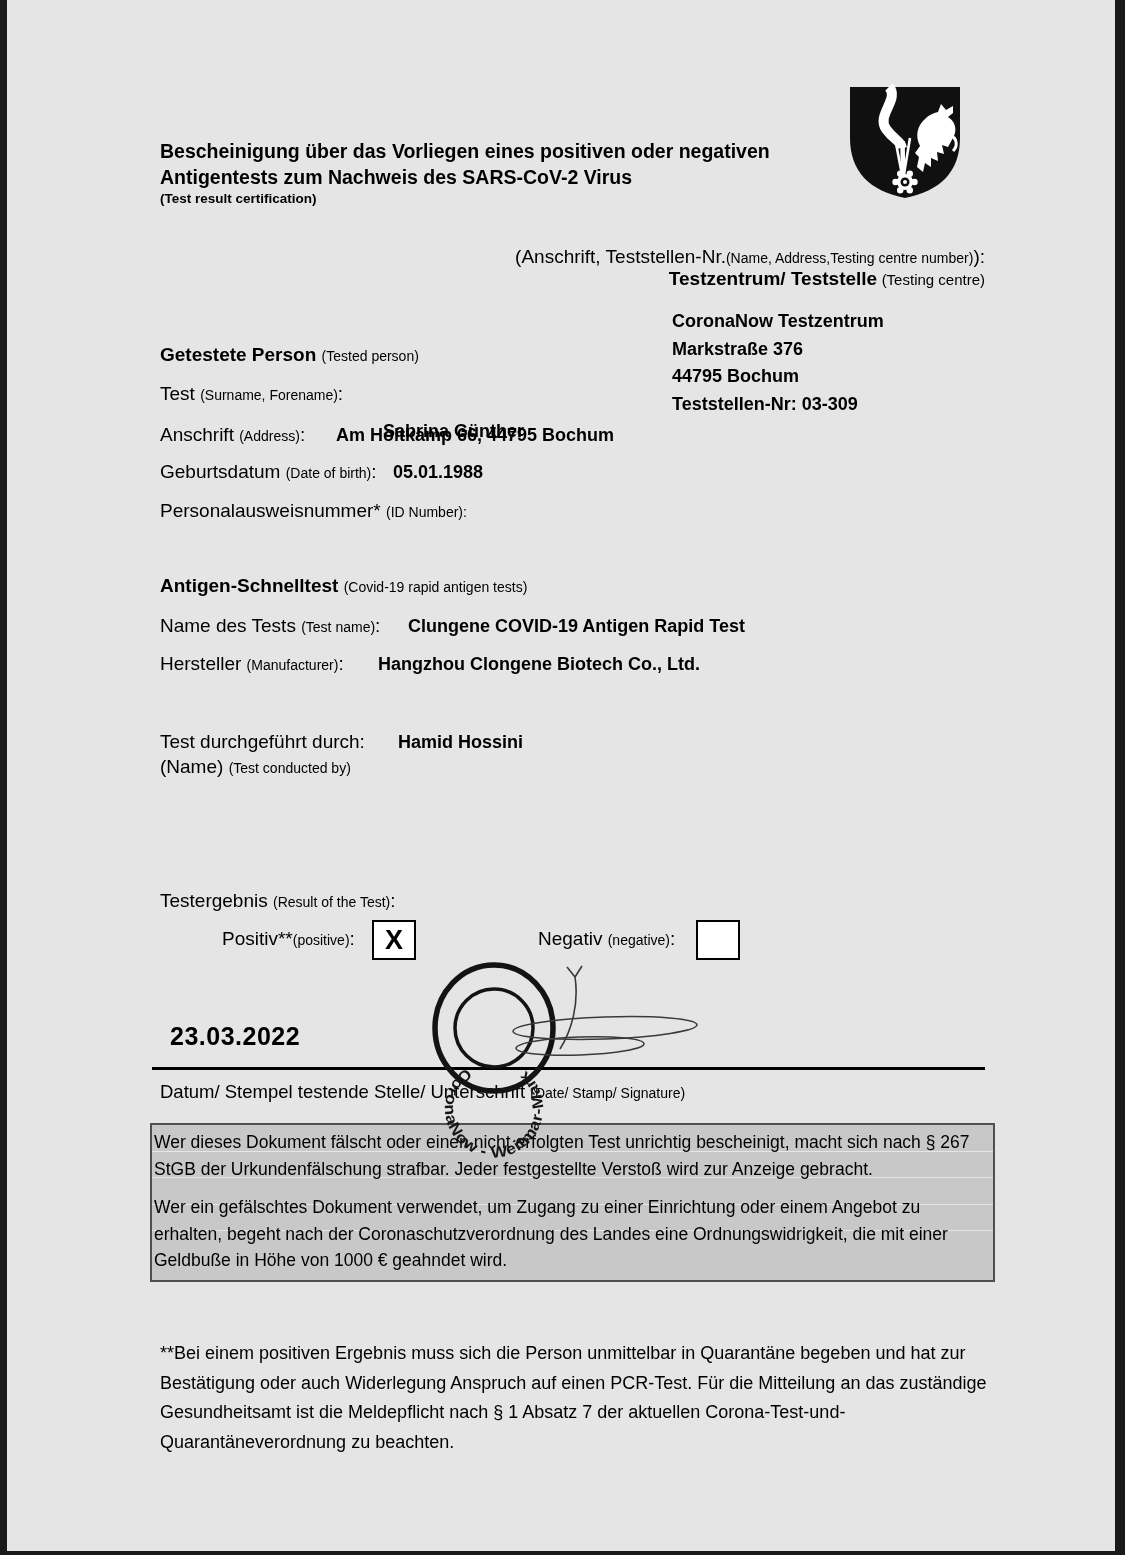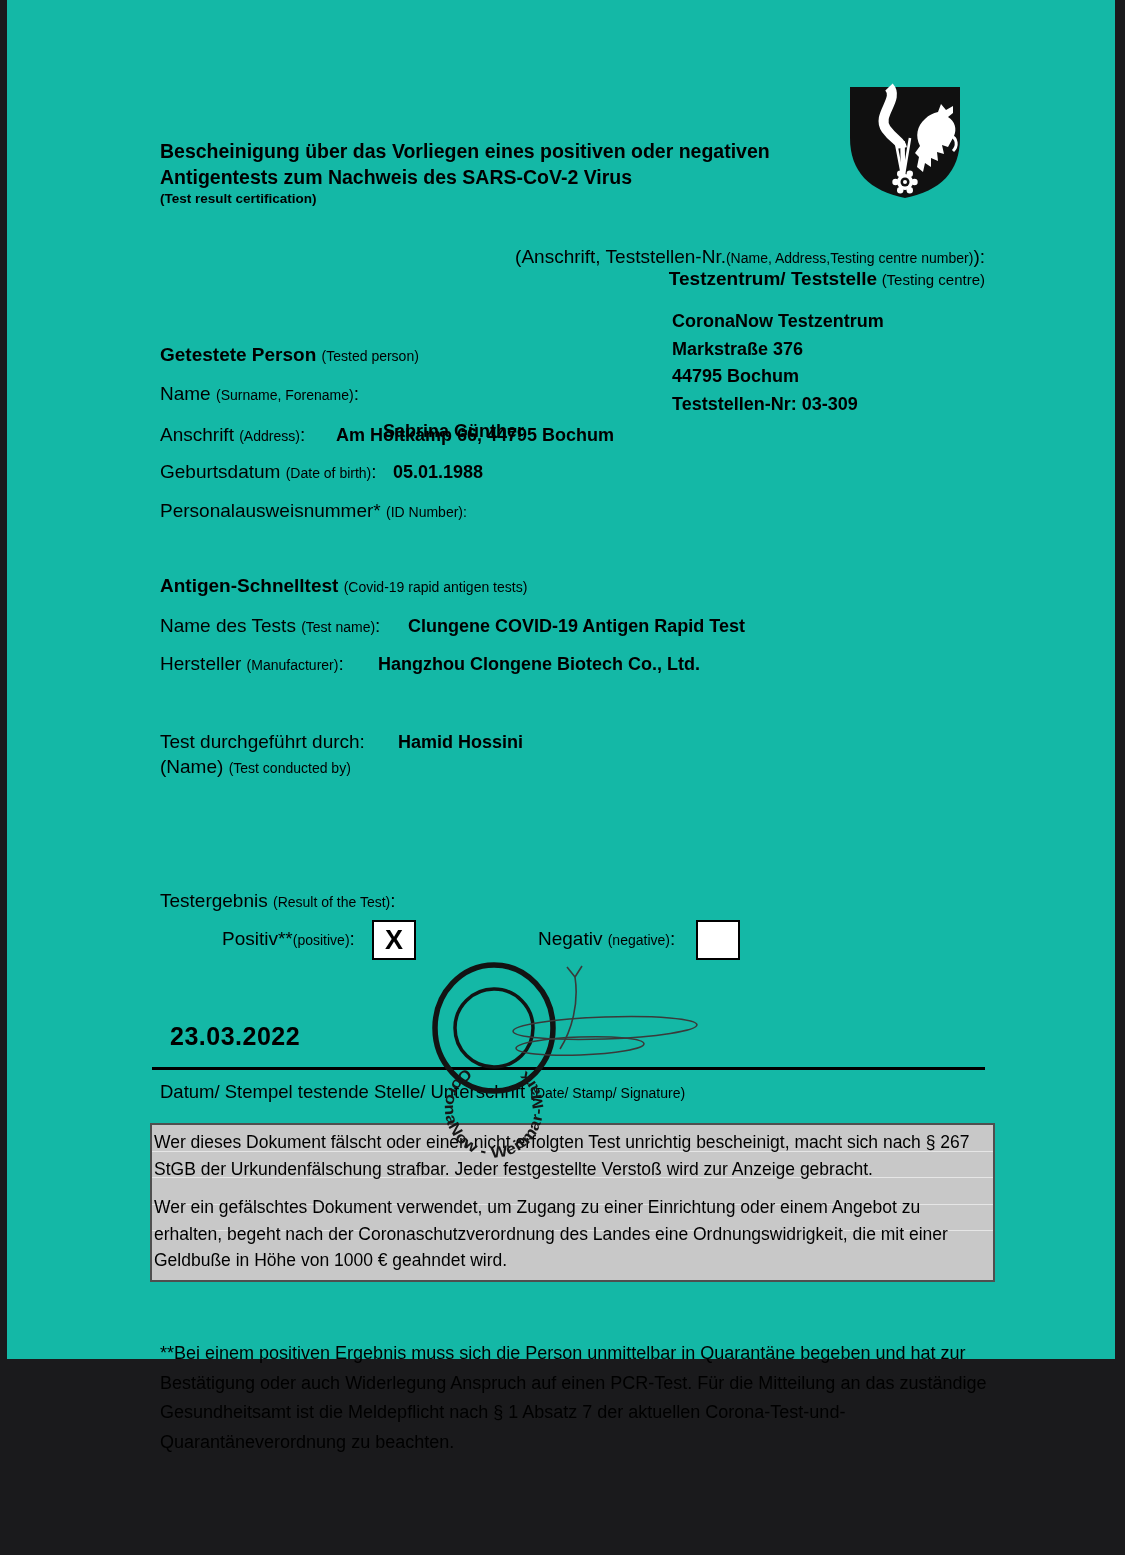--- a/index.html
+++ b/index.html
@@ -6,22 +6,22 @@
   body{
     width:1125px;height:1555px;
     background:#1a1a1c;
     font-family:"Liberation Sans",sans-serif;
     color:#000;
     position:relative;
     overflow:hidden;
   }
   .page{
     position:absolute;left:7px;top:0;
-    width:1108px;height:1359px;
-    background:#14b8a6;
+    width:1108px;height:1551px;
+    background:#e5e5e5;
   }
   .abs{position:absolute;white-space:nowrap;}
   
   .t1{font-size:19.5px;font-weight:bold;line-height:26px;}
   .t2{font-size:13.5px;font-weight:bold;line-height:18px;}
   .h{font-size:19px;font-weight:bold;}
   .lbl{font-size:19px;font-weight:normal;}
   .sm{font-size:14px;font-weight:normal;}
   .sm15{font-size:15px;font-weight:normal;}
   .val{position:absolute;top:1px;font-size:18px;font-weight:bold;}
@@ -96,21 +96,21 @@
     <div>44795 Bochum</div>
     <div>Teststellen-Nr: 03-309</div>
   </div>
 
   <div class="row" style="left:153px;top:344px;">
     <span class="h">Getestete Person</span>
     <span class="sm">(Tested person)</span>
   </div>
 
   <div class="row" style="left:153px;top:383px;">
-    <span class="lbl">Name</span>
+    <span class="lbl">Test</span>
     <span class="sm">(Surname, Forename)</span><span class="lbl">:</span>
     <span class="val" style="left:223px;margin-top:37px;">Sabrina Günther</span>
   </div>
 
   <div class="row" style="left:153px;top:424px;">
     <span class="lbl">Anschrift</span>
     <span class="sm">(Address)</span><span class="lbl">:</span>
     <span class="val" style="left:176px;">Am Holtkamp 66, 44795 Bochum</span>
   </div>
 

